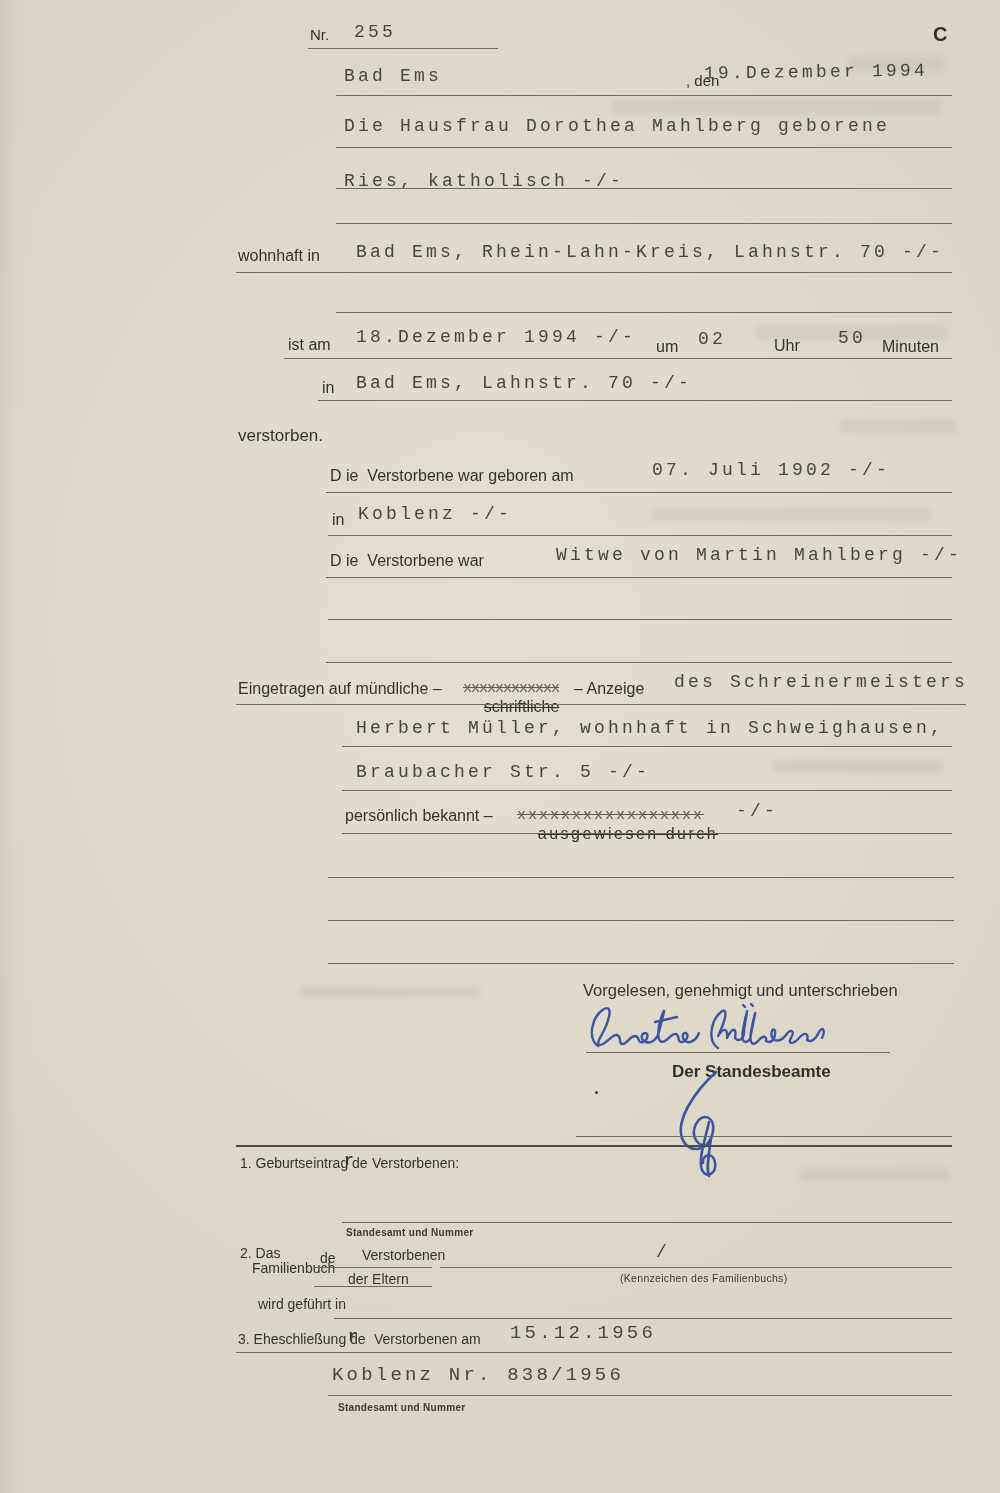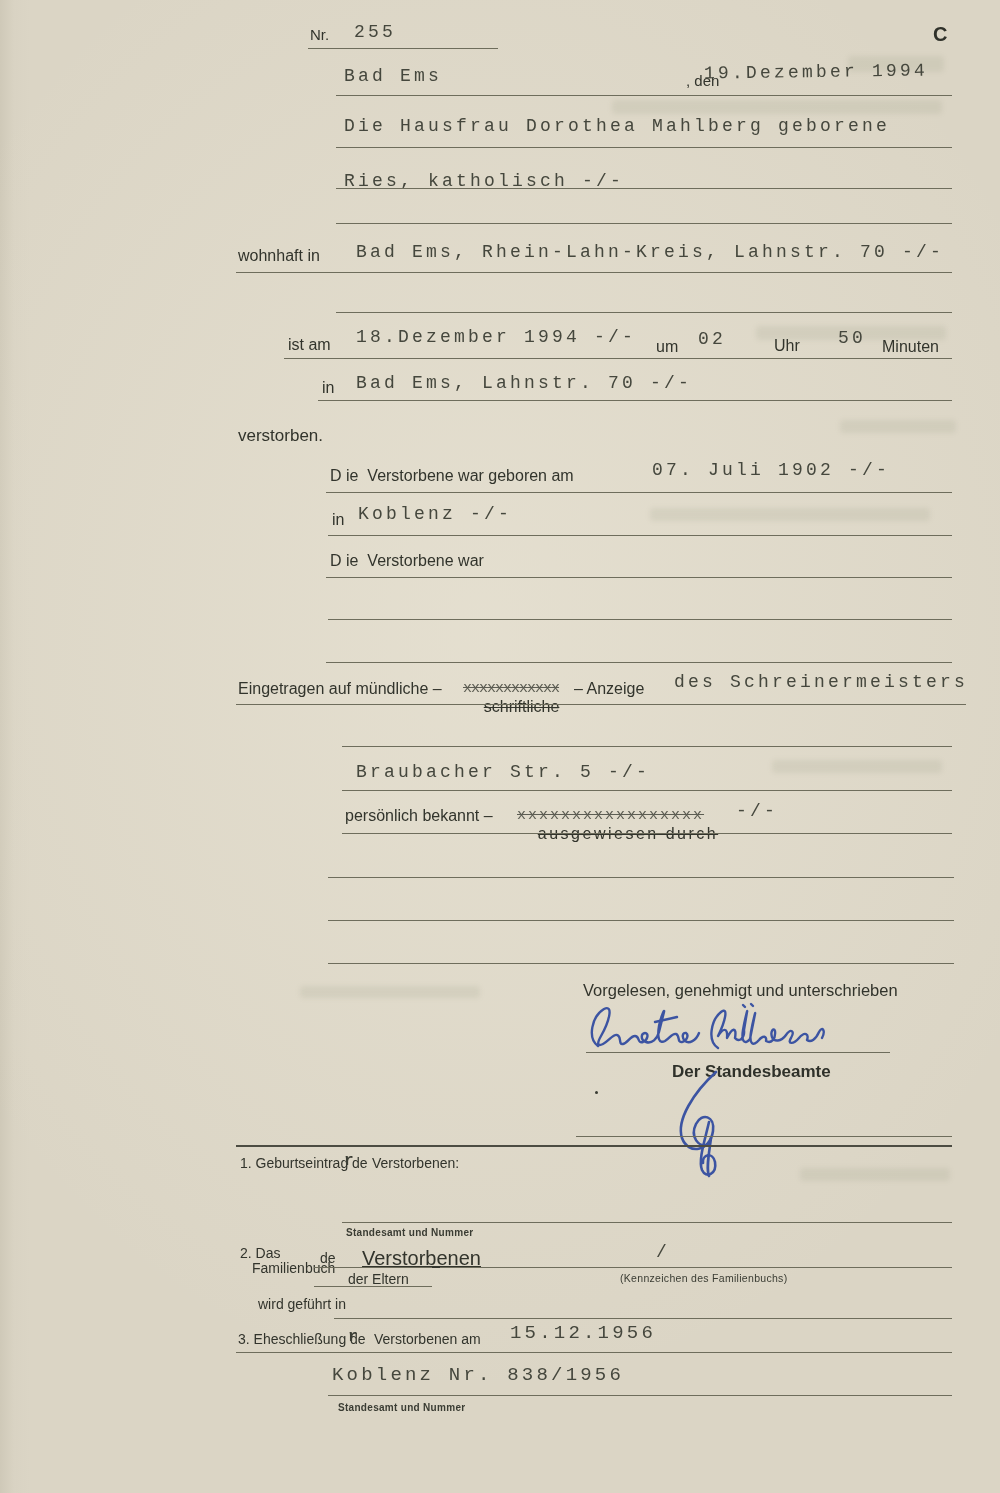--- a/index.html
+++ b/index.html
@@ -78,32 +78,34 @@
   <span class="pre" style="left:238px;top:426px;font-size:17px;">verstorben.</span>
 
   <span class="pre" style="left:330px;top:467px;">D ie  Verstorbene war geboren am</span>
   <span class="type" style="left:652px;top:460px;">07. Juli 1902 -/-</span>
   <div class="rule" style="left:326px;top:492px;width:626px;"></div>
   <span class="pre" style="left:332px;top:511px;">in</span>
   <span class="type" style="left:358px;top:504px;">Koblenz -/-</span>
   <div class="rule" style="left:328px;top:535px;width:624px;"></div>
 
   <span class="pre" style="left:330px;top:552px;">D ie  Verstorbene war</span>
+  <span class="type" style="left:556px;top:545px;">Witwe von Martin Mahlberg -/-</span>
   <div class="rule" style="left:326px;top:577px;width:626px;"></div>
   <div class="rule" style="left:328px;top:619px;width:624px;"></div>
   <div class="rule" style="left:326px;top:662px;width:626px;"></div>
 
   <span class="pre" style="left:238px;top:680px;">Eingetragen auf mündliche –</span>
   <span class="struck" style="left:466px;top:680px;font-size:16px;">
     <span class="word">schriftliche</span>
     <span class="xx" style="font-size:15px;letter-spacing:-1px;">xxxxxxxxxxxx</span>
   </span>
   <span class="pre" style="left:574px;top:680px;">– Anzeige</span>
   <span class="type" style="left:674px;top:672px;">des Schreinermeisters</span>
   <div class="rule" style="left:236px;top:704px;width:730px;"></div>
+  <span class="type" style="left:356px;top:718px;">Herbert Müller, wohnhaft in Schweighausen,</span>
   <div class="rule" style="left:342px;top:746px;width:610px;"></div>
   <span class="type" style="left:356px;top:762px;">Braubacher Str. 5 -/-</span>
   <div class="rule" style="left:342px;top:790px;width:610px;"></div>
 
   <span class="pre" style="left:345px;top:807px;">persönlich bekannt –</span>
   <span class="struck" style="left:520px;top:807px;font-size:16px;">
     <span class="word" style="letter-spacing:2.5px;">ausgewiesen durch</span>
     <span class="xx" style="font-size:15px;letter-spacing:2px;">xxxxxxxxxxxxxxxxx</span>
   </span>
   <span class="type" style="left:736px;top:801px;">-/-</span>
@@ -142,21 +144,21 @@
 
   <span class="pre" style="left:240px;top:1155px;font-size:14px;">1. Geburtseintrag de</span>
   <span class="type-sm" style="left:344px;top:1152px;">r</span>
   <span class="pre" style="left:372px;top:1155px;font-size:14px;">Verstorbenen:</span>
   <div class="rule" style="left:342px;top:1222px;width:610px;"></div>
   <span class="pre-tiny" style="left:346px;top:1227px;">Standesamt und Nummer</span>
 
   <span class="pre" style="left:240px;top:1245px;font-size:14px;">2. Das</span>
   <span class="pre" style="left:252px;top:1260px;font-size:14px;">Familienbuch</span>
   <span class="pre" style="left:320px;top:1250px;font-size:14px;">de</span>
-  <span class="pre" style="left:362px;top:1247px;font-size:20px;text-decoration:underline;">Verstorbenen</span>
+  <span class="pre" style="left:362px;top:1247px;font-size:14px;">Verstorbenen</span>
   <div class="rule" style="left:314px;top:1267px;width:118px;"></div>
   <span class="pre" style="left:348px;top:1271px;font-size:14px;">der Eltern</span>
   <div class="rule" style="left:314px;top:1286px;width:118px;"></div>
   <div class="rule" style="left:440px;top:1267px;width:512px;"></div>
   <span class="type" style="left:656px;top:1242px;">/</span>
   <span class="pre-tiny" style="left:620px;top:1272px;font-size:10.5px;font-weight:normal;">(Kennzeichen des Familienbuchs)</span>
   <span class="pre" style="left:258px;top:1296px;font-size:14px;">wird geführt in</span>
   <div class="rule" style="left:334px;top:1318px;width:618px;"></div>
 
   <span class="pre" style="left:238px;top:1331px;font-size:14px;">3. Eheschließung de</span>

